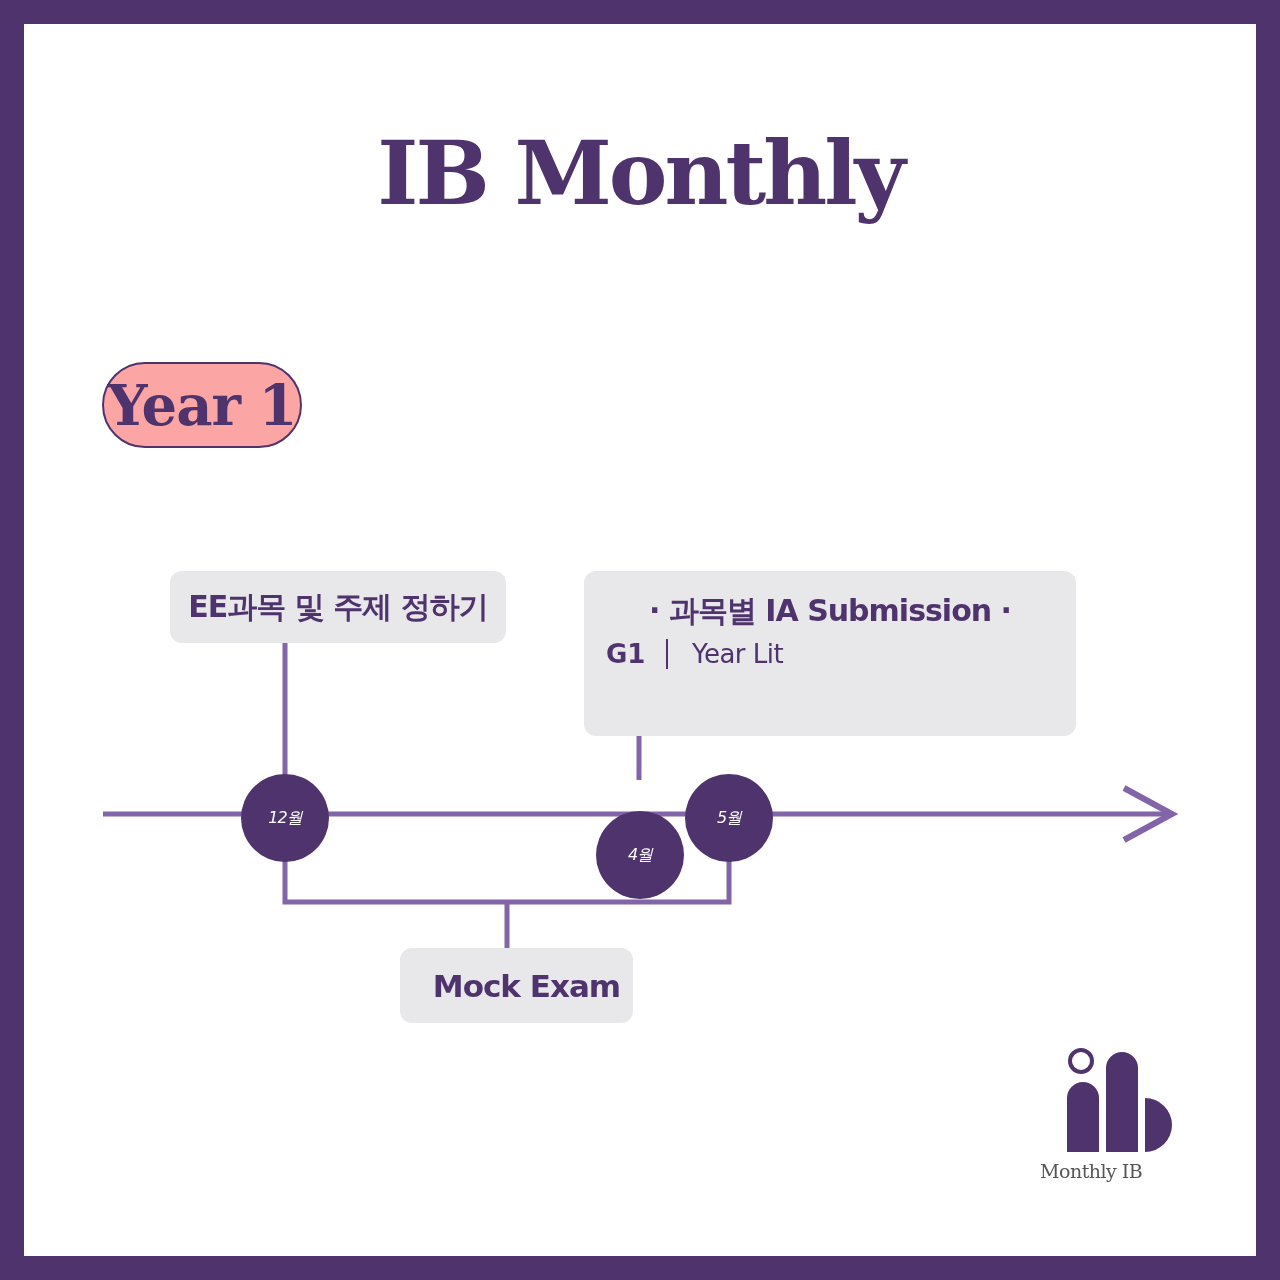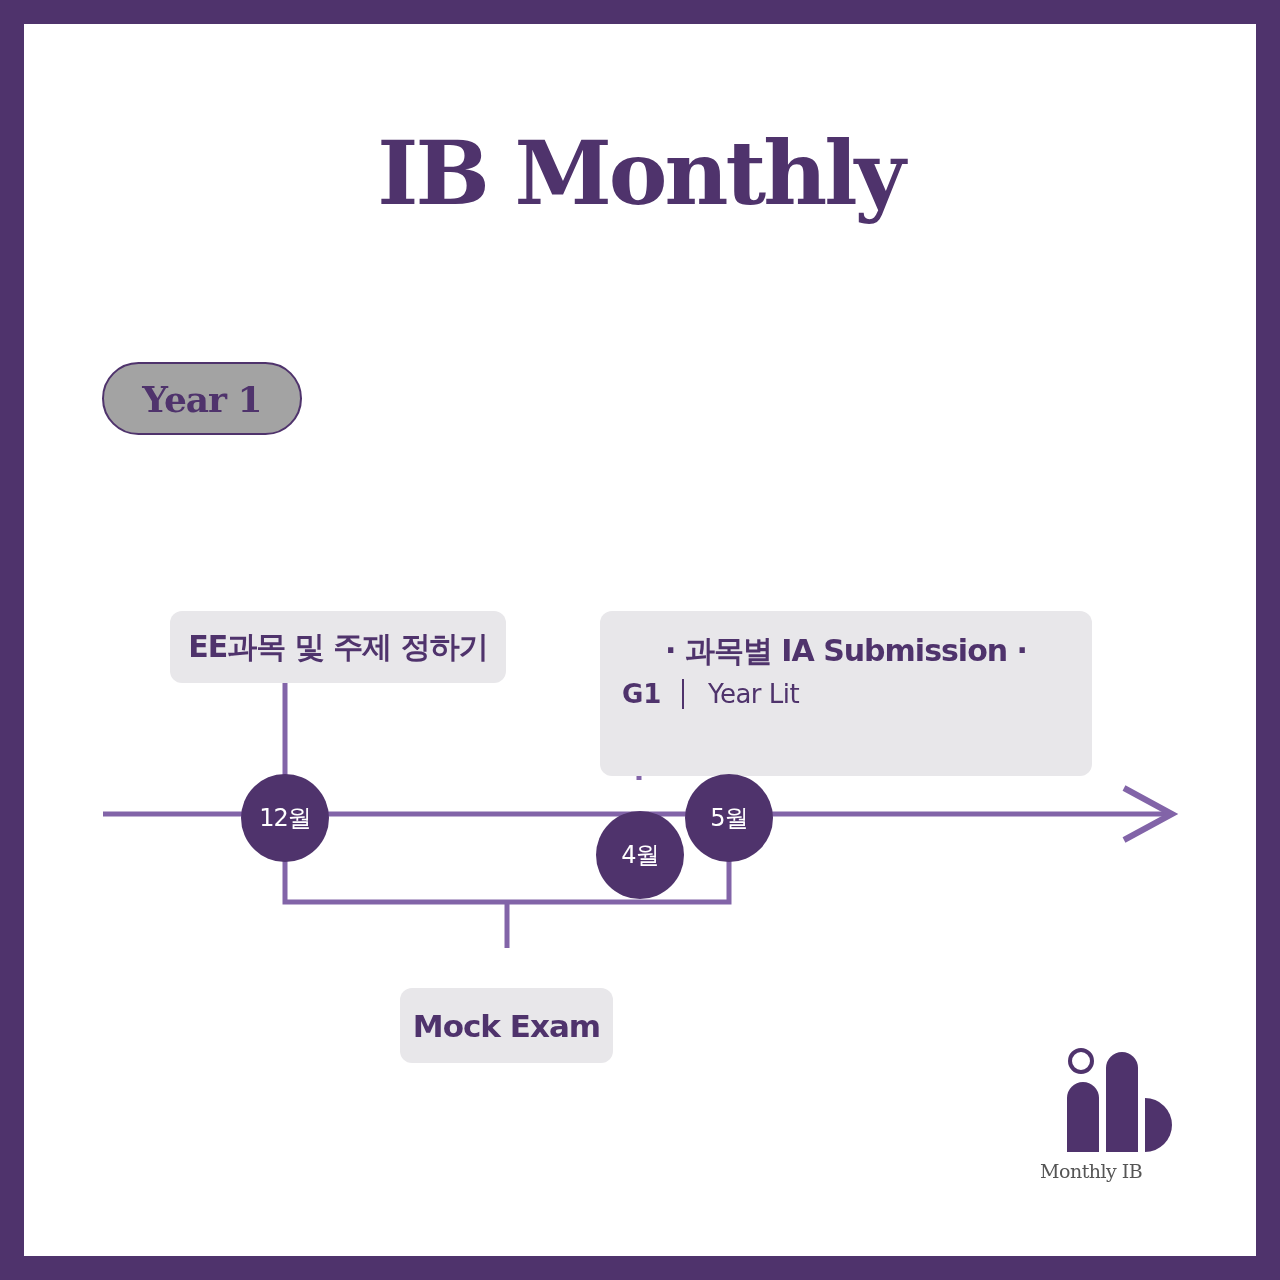--- a/index.html
+++ b/index.html
@@ -1,42 +1,42 @@
 <!DOCTYPE html>
 <html><head>
   <meta charset="utf-8">
   <style>
     html, body { margin: 0; padding: 0; }
     body { width: 1280px; height: 1280px; background: #4f336c; position: relative; overflow: hidden; }
     .frame { position: absolute; left: 24px; top: 24px; width: 1232px; height: 1232px; background: #ffffff; }
     .title { position: absolute; left: 0; top: 118px; width: 1280px; text-align: center;
       font-family: "DejaVu Serif", "Liberation Serif", serif; font-weight: bold; font-size: 88px;
       color: #4f336c; letter-spacing: -3px; line-height: 110px; }
-    .year-pill { position: absolute; left: 102px; top: 362px; width: 200px; height: 73px;
-      border: 2px solid #4f336c; border-radius: 44px; background: #a3a3a3; box-sizing: border-box;
+    .year-pill { position: absolute; left: 102px; top: 362px; width: 200px; height: 86px;
+      border: 2px solid #4f336c; border-radius: 44px; background: #fca5a5; box-sizing: border-box;
       display: flex; align-items: center; justify-content: center;
-      font-family: "DejaVu Serif", "Liberation Serif", serif; font-weight: bold; font-size: 36px; color: #4f336c; letter-spacing: -1px; }
+      font-family: "DejaVu Serif", "Liberation Serif", serif; font-weight: bold; font-size: 56px; color: #4f336c; letter-spacing: -1px; }
     .box { position: absolute; background: #e8e7ea; border-radius: 12px; color: #4f336c;
-      font-family: "DejaVu Sans", "Liberation Sans", sans-serif; font-weight: bold; margin-top: 40px; }
+      font-family: "DejaVu Sans", "Liberation Sans", sans-serif; font-weight: bold; }
     .ee-box { left: 170px; top: 571px; width: 336px; height: 72px; display: flex; align-items: center; justify-content: center; font-size: 30px; letter-spacing: -1px; }
-    .ia-box { left: 600px; top: 571px; width: 492px; height: 165px; }
+    .ia-box { left: 584px; top: 571px; width: 492px; height: 165px; }
     .ia-head { position: absolute; left: 0; top: 20px; width: 100%; text-align: center; font-size: 30px; letter-spacing: -1px; }
     .ia-row { position: absolute; left: 22px; font-size: 26px; display: flex; align-items: center; }
     .ia-row.r1 { top: 68px; }
     .ia-row.r2 { top: 108px; }
     .ia-cell { display: flex; align-items: flex-end; gap: 12px; }
     .ia-cell.c1 { width: 222px; }
     .g { font-weight: bold; width: 38px; }
     .sep { display: inline-block; width: 2px; height: 30px; background: #4f336c; margin: 0 12px 0 10px; }
     .val { font-weight: normal; letter-spacing: -0.5px; }
-    .mock-box { left: 400px; top: 948px; width: 213px; height: 75px; display: flex; align-items: center; justify-content: center; font-size: 31px; letter-spacing: -1px; }
+    .mock-box { left: 400px; top: 948px; width: 213px; height: 75px; display: flex; align-items: center; justify-content: center; font-size: 31px; letter-spacing: -1px; padding-left: 20px; }
     svg.lines { position: absolute; left: 0; top: 0; }
     .node { position: absolute; width: 88px; height: 88px; border-radius: 50%; background: #4f336c; color: #ffffff;
       display: flex; align-items: center; justify-content: center;
-      font-family: "DejaVu Sans", "Liberation Sans", sans-serif; font-size: 24px; letter-spacing: -1px; }
+      font-family: "DejaVu Sans", "Liberation Sans", sans-serif; font-size: 16px; letter-spacing: -1px; font-style: italic; }
     .logo { position: absolute; left: 1052px; top: 1046px; width: 130px; height: 150px; }
     .logo-text { position: absolute; left: 1040px; top: 1160px; width: 146px; text-align: left;
       font-family: "DejaVu Serif", "Liberation Serif", serif; font-size: 19px; color: #555555; letter-spacing: -0.5px; }
   </style>
 </head>
 <body>
 
 <div class="frame"></div>
 
 <div class="title">IB Monthly</div>

